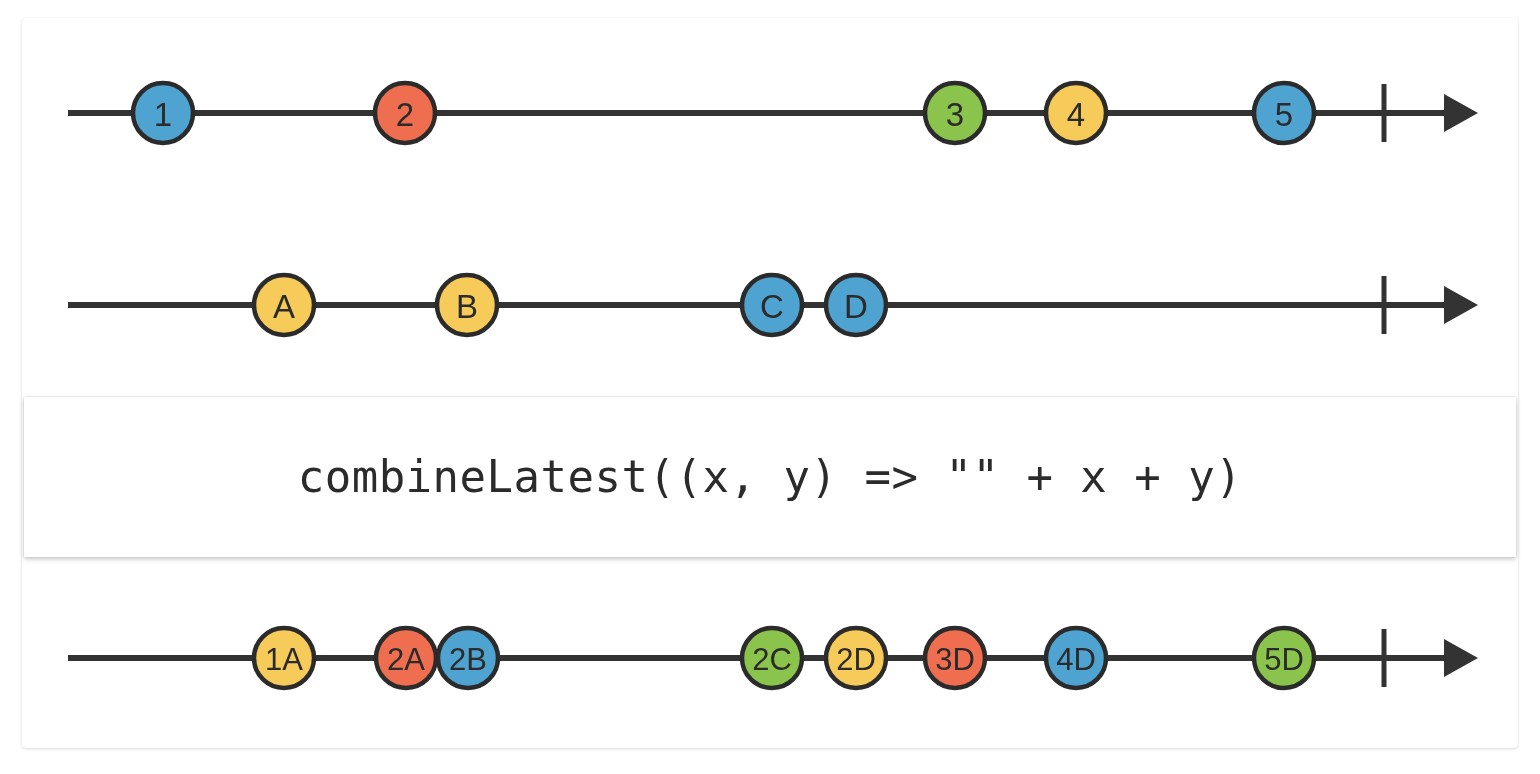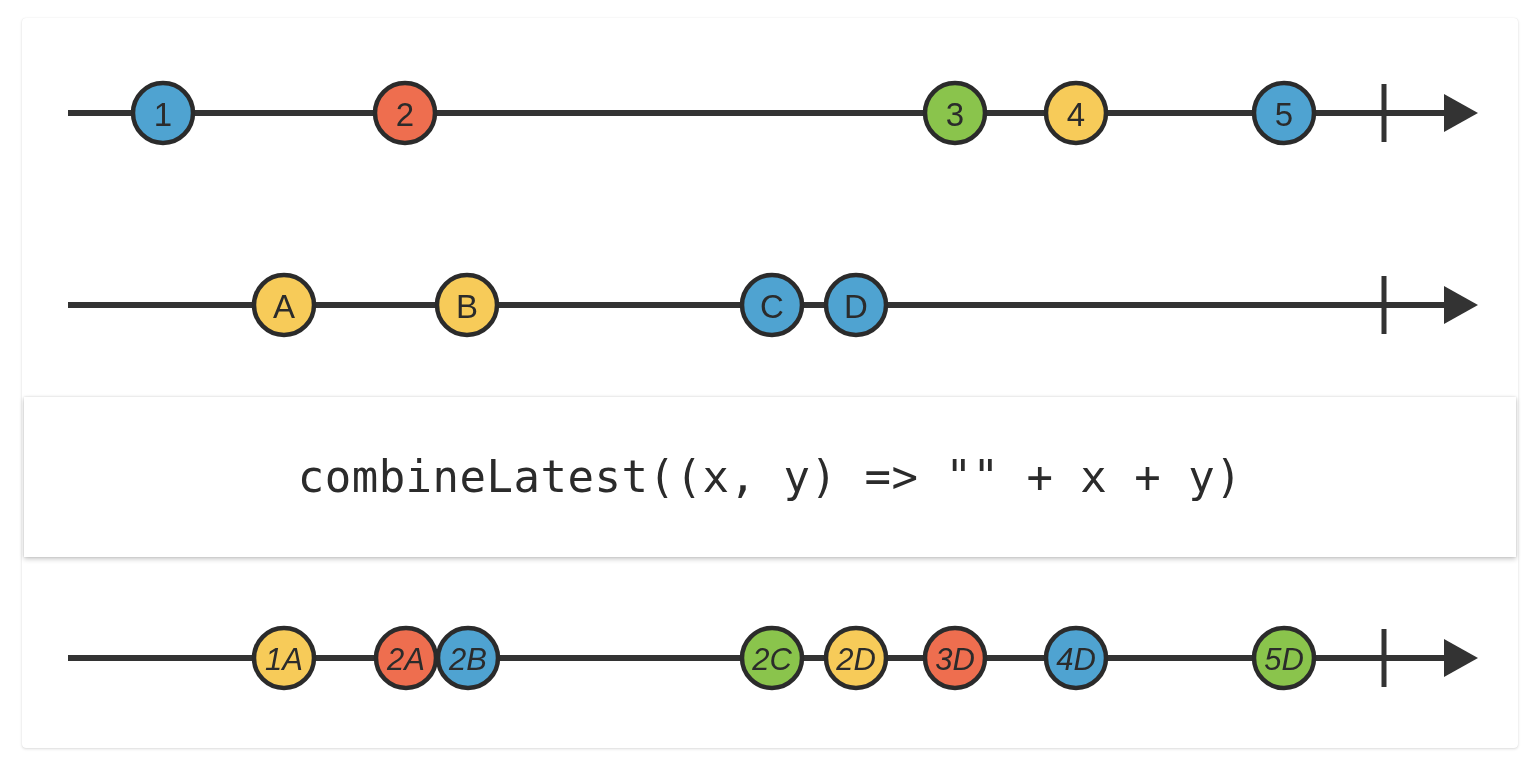--- a/index.html
+++ b/index.html
@@ -37,21 +37,21 @@
   .timeline {
     position: absolute;
     left: 0;
     width: 1540px;
     height: 120px;
   }
   .timeline svg { display: block; }
 
   .row-1 { top: 53px; }
   .row-2 { top: 245px; }
-  .row-3 { top: 598px; font-style: italic; }
+  .row-3 { top: 598px; }
 
   
   .operator-card {
     position: absolute;
     left: 24px;
     top: 397px;
     width: 1492px;
     height: 160px;
     background: #ffffff;
     box-shadow: 0 2px 5px rgba(0,0,0,0.22), 0 0 2px rgba(0,0,0,0.12);

